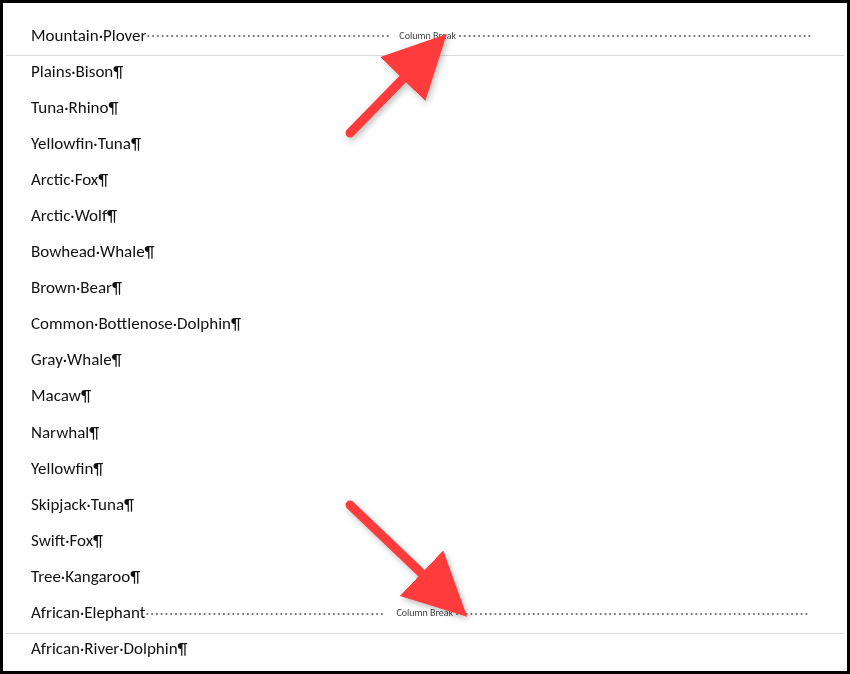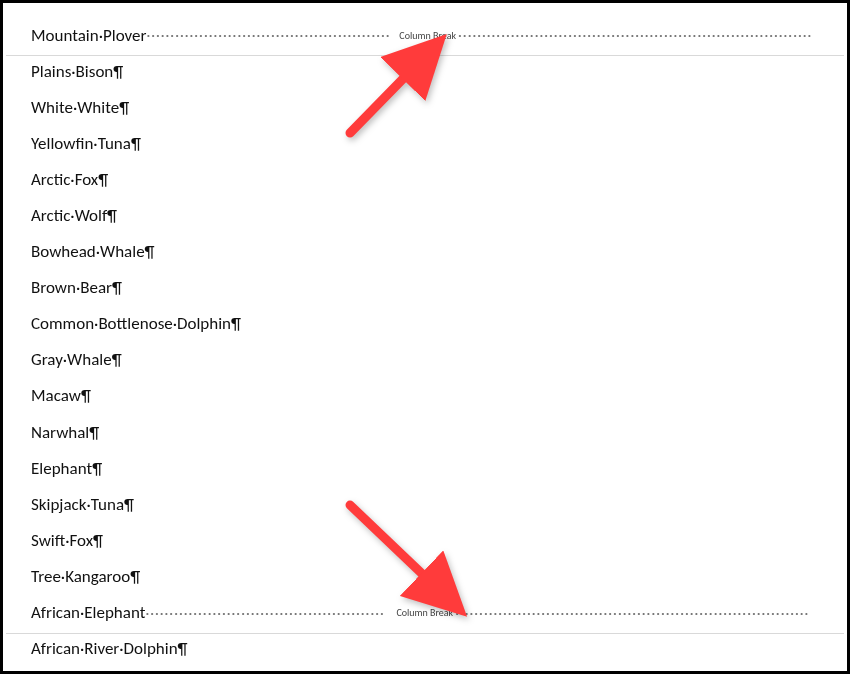--- a/index.html
+++ b/index.html
@@ -65,31 +65,31 @@
   <div class="line break-line">
     <span class="label">Mountain·Plover</span>
     <span class="dots">···················································</span>
     <span class="break-label">Column Break</span>
     <span class="dots">··········································································</span>
   </div>
 
   <div class="divider" style="top:52px"></div>
 
   <div class="line"><span>Plains·Bison¶</span></div>
-  <div class="line"><span>White·White¶</span></div>
+  <div class="line"><span>Tuna·Rhino¶</span></div>
   <div class="line"><span>Yellowfin·Tuna¶</span></div>
   <div class="line"><span>Arctic·Fox¶</span></div>
   <div class="line"><span>Arctic·Wolf¶</span></div>
   <div class="line"><span>Bowhead·Whale¶</span></div>
   <div class="line"><span>Brown·Bear¶</span></div>
   <div class="line"><span>Common·Bottlenose·Dolphin¶</span></div>
   <div class="line"><span>Gray·Whale¶</span></div>
   <div class="line"><span>Macaw¶</span></div>
   <div class="line"><span>Narwhal¶</span></div>
-  <div class="line"><span>Elephant¶</span></div>
+  <div class="line"><span>Yellowfin¶</span></div>
   <div class="line"><span>Skipjack·Tuna¶</span></div>
   <div class="line"><span>Swift·Fox¶</span></div>
   <div class="line"><span>Tree·Kangaroo¶</span></div>
 
   <div class="line break-line">
     <span class="label">African·Elephant</span>
     <span class="dots">··················································</span>
     <span class="break-label">Column Break</span>
     <span class="dots">··········································································</span>
   </div>

